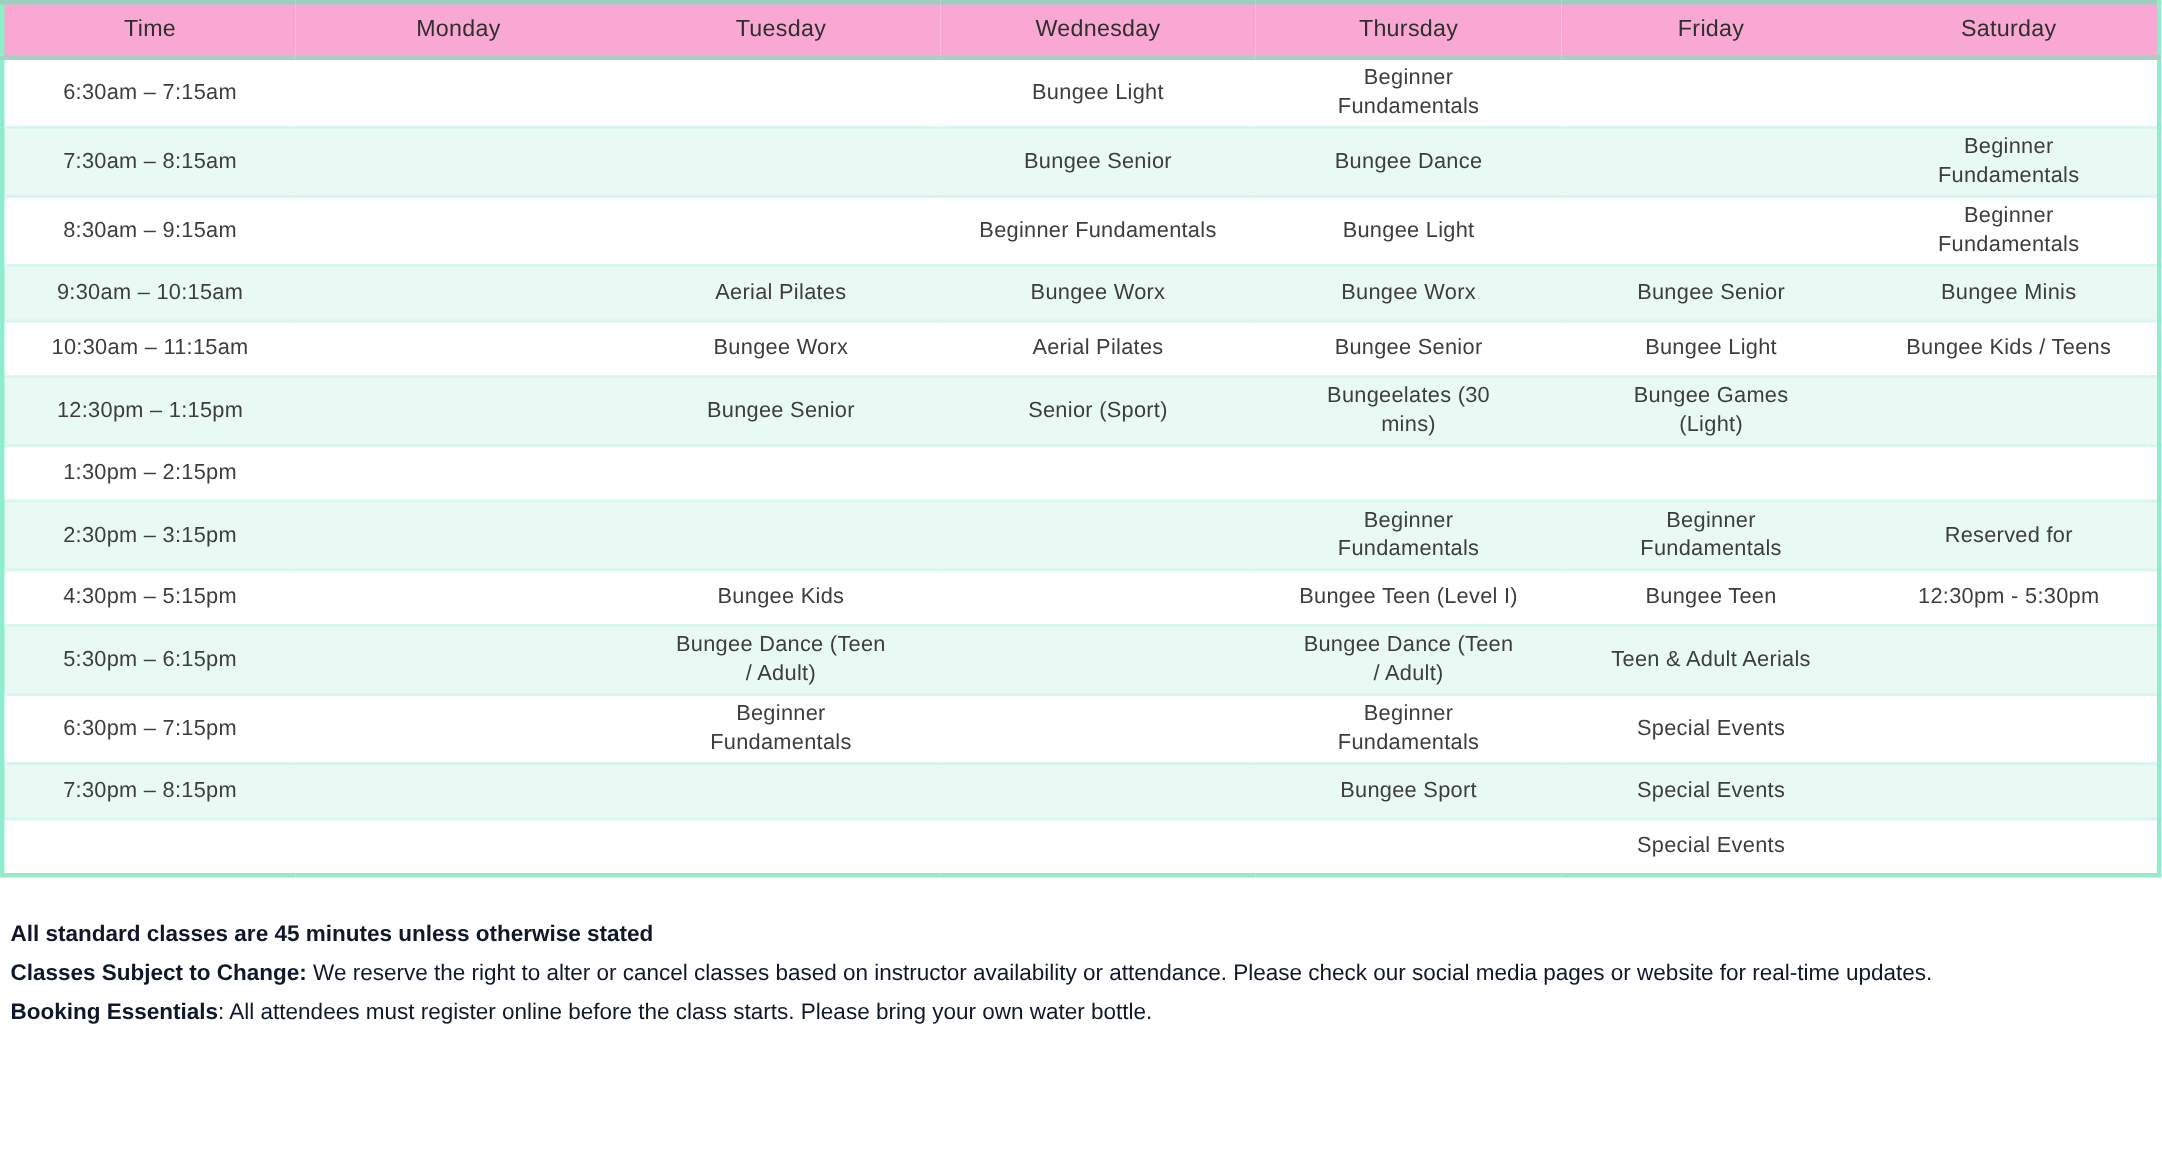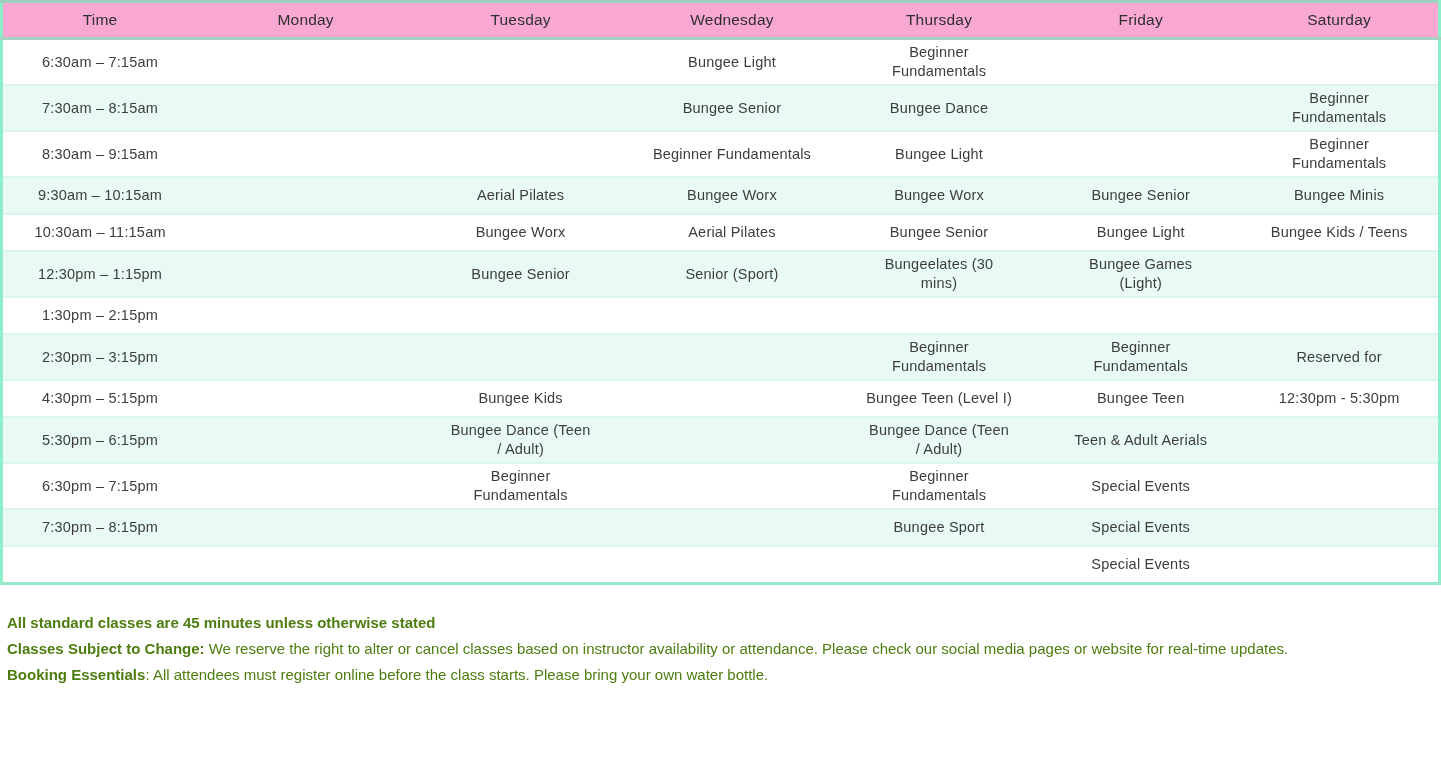--- a/index.html
+++ b/index.html
@@ -37,21 +37,21 @@
     border-bottom:2px solid #d9f6ec;
     letter-spacing:0.2px;
   }
   table.schedule tbody tr:nth-child(even) { background:#e8faf3; }
   table.schedule tbody tr:nth-child(odd)  { background:#ffffff; }
   table.schedule tbody tr:last-child td { border-bottom:none; }
 
   .footer-notes {
     padding:29px 7px 0 7px;
     font-size:15px;
-    color:#4d7c0f;
+    color:#0f172a;
   }
   .footer-notes .note-line { margin:0 0 9px 0; line-height:17px; }
   .footer-notes .b { font-weight:700; }
 </style>
 </head>
 <body>
 
 <div class="schedule-wrap">
   <table class="schedule">
     <colgroup>

